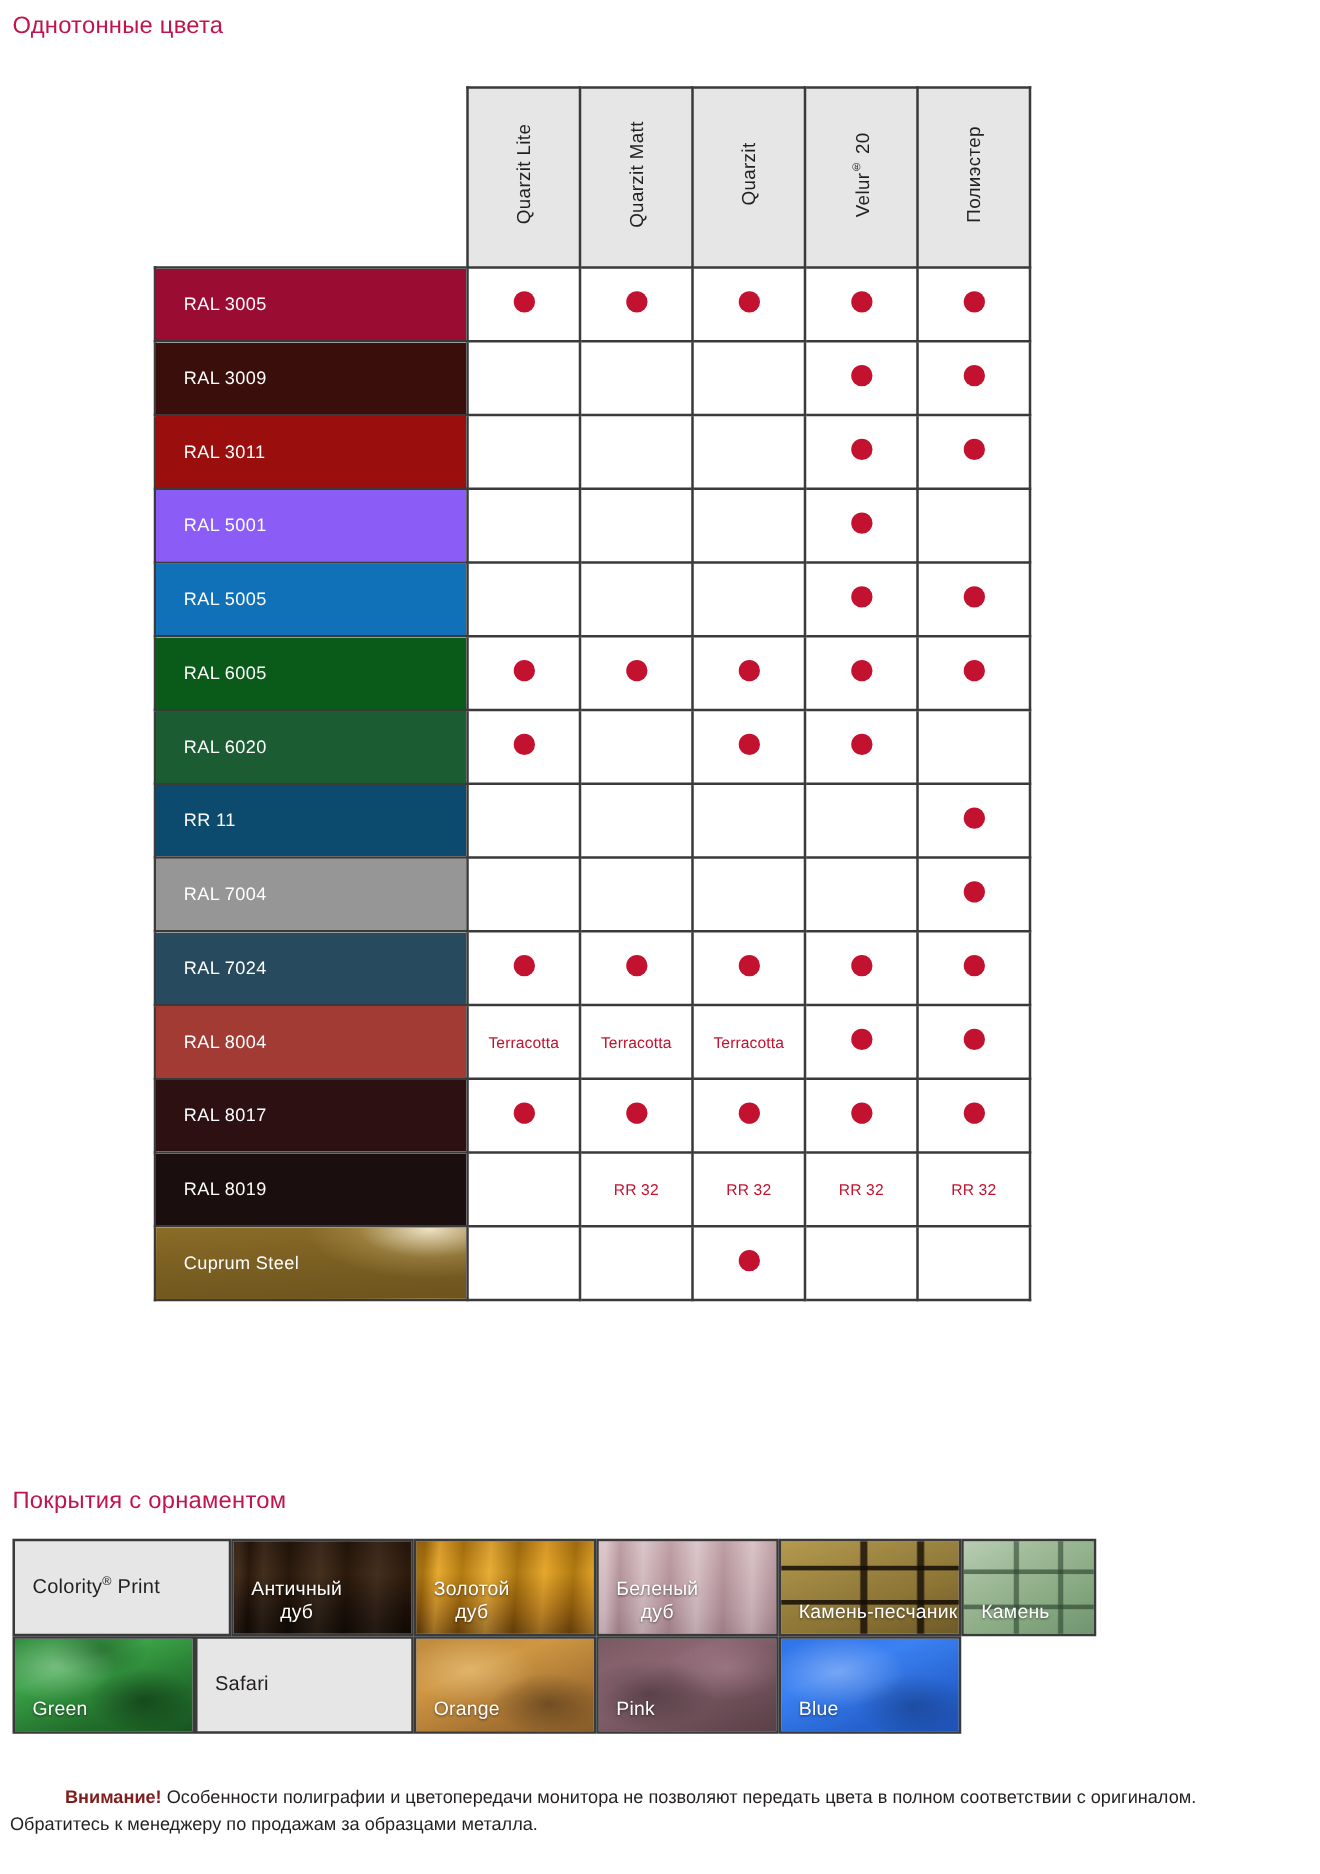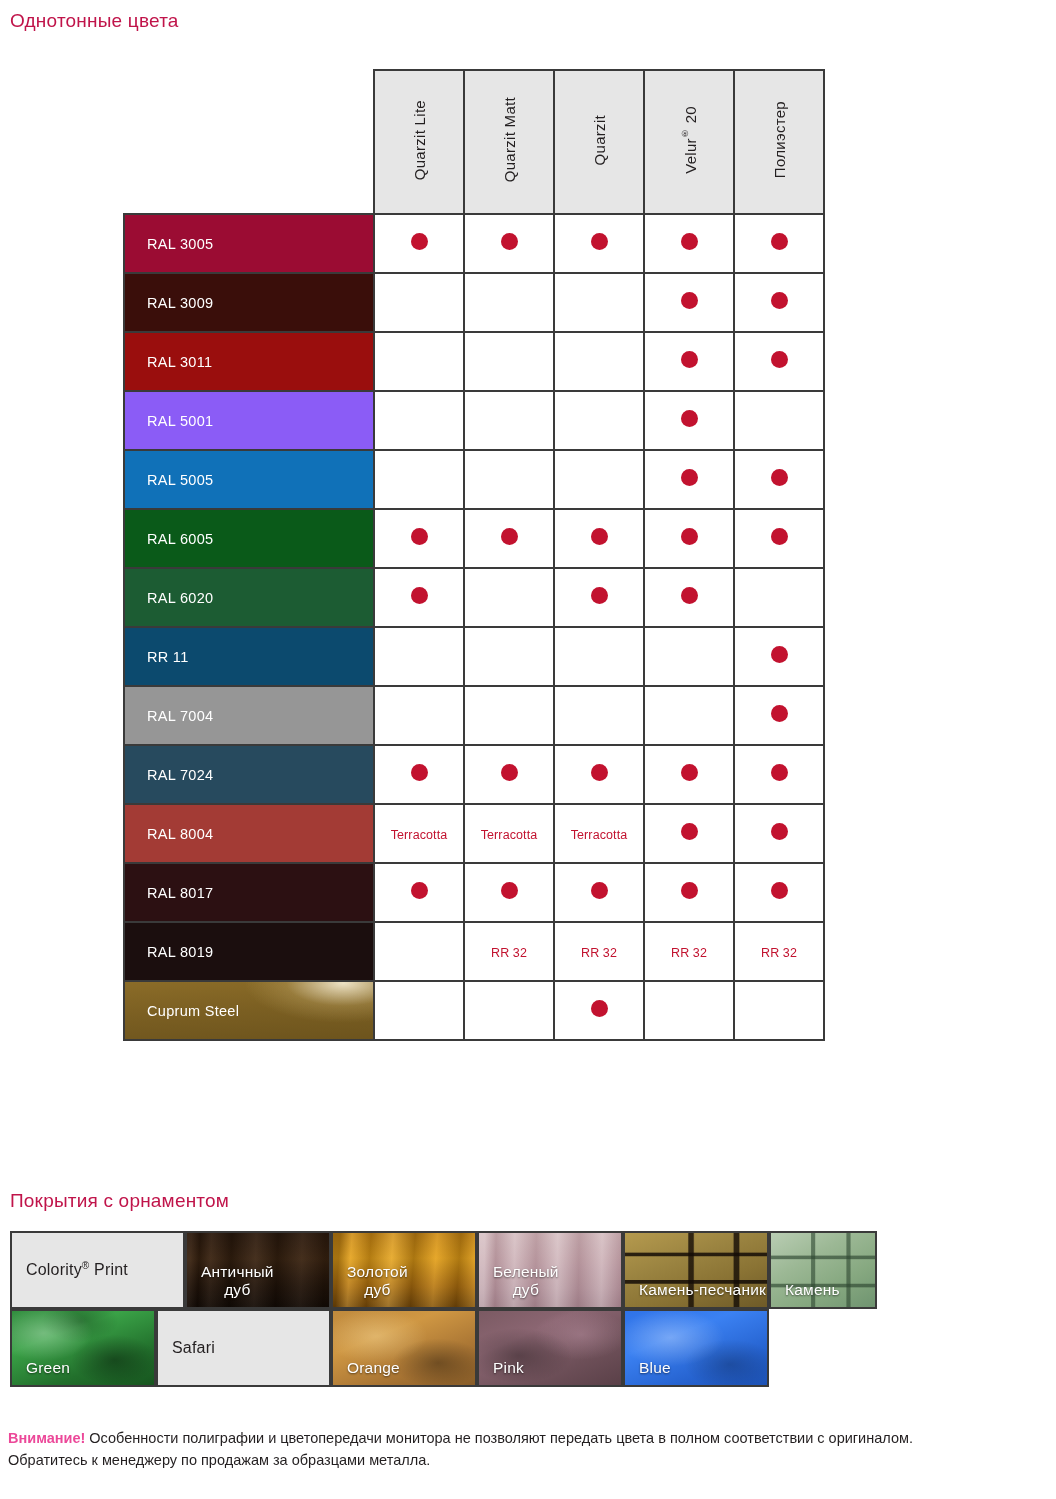--- a/index.html
+++ b/index.html
@@ -204,22 +204,23 @@
     width: 1040px;
     font-size: 14.5px;
     line-height: 1.42;
     color: #231f20;
   }
   #footer .para-justify {
     text-align: justify;
     font-stretch: condensed;
   }
   #footer .warn {
-    color: #ec4899;
+    color: #7f1d1d;
     font-weight: bold;
+    margin-left: 44px;
   }
   #footer .line2 { margin-top: 1px; }
 </style>
 </head>
 <body>
 
 <div class="section-title" id="title-solid">Однотонные цвета</div>
 
 <div id="solid-table">
   <table class="tbl">

